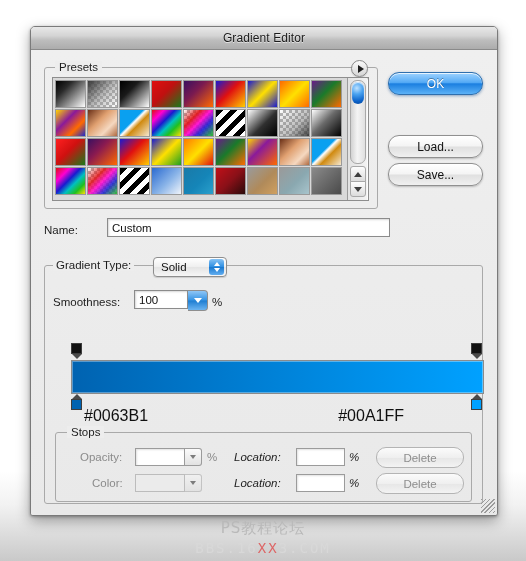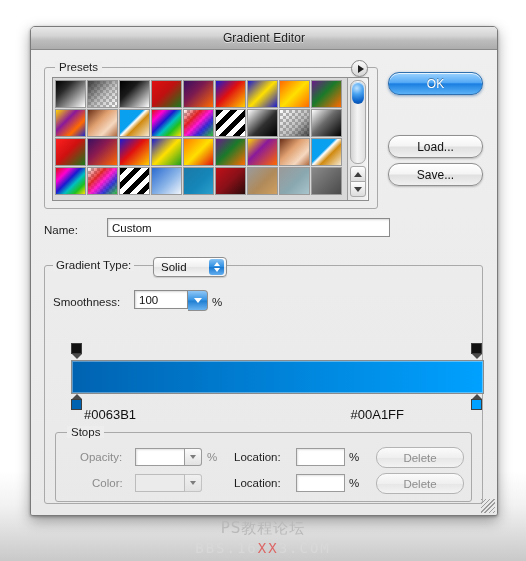--- a/index.html
+++ b/index.html
@@ -294,37 +294,37 @@
   }
   .stop-col .sq {
     width: 11px; height: 11px;
     border: 1px solid #3d3d3d;
     box-sizing: border-box;
   }
 
   .hex-label {
     position: absolute;
     top: 357px;
-    font-size: 13px;
+    font-size: 16px;
     color: #101010;
     font-family: "Liberation Sans", sans-serif;
   }
   #hex-left  { left: 53px; }
   #hex-right { right: 93px; }
 
   
   #stops-group { left: 24px; top: 382px; width: 415px; height: 68px; }
   #stops-title { left: 11px; }
 
   .sub-label {
     position: absolute;
     font-size: 11.5px;
     color: #8b8b8b;
   }
-  .sub-label.enabled { color: #1d1d1d; }
+  .sub-label.enabled { color: #1d1d1d; font-style: italic; }
 
   .mini-field {
     position: absolute;
     height: 18px;
     background: #ffffff;
     border: 1px solid #9b9b9b;
     box-shadow: inset 1px 1px 2px rgba(0,0,0,0.12);
     box-sizing: border-box;
   }
   .mini-field.dim {

